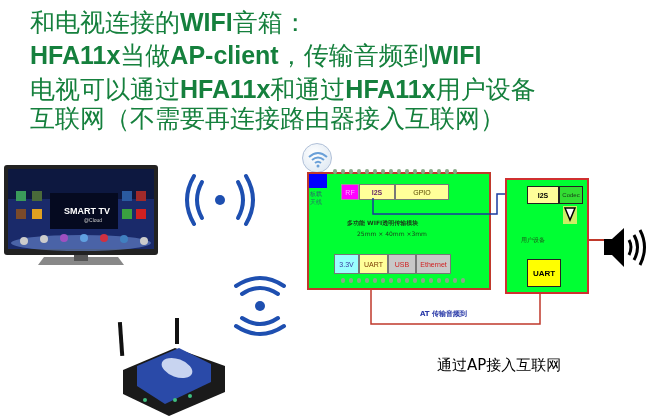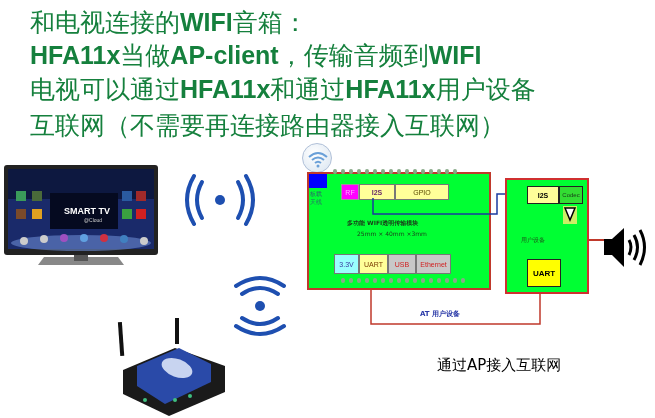--- a/index.html
+++ b/index.html
@@ -18,21 +18,21 @@
 
 <div class="title-line" style="top:10px;">
   <span>和电视连接的</span><b>WIFI</b><span>音箱：</span>
 </div>
 <div class="title-line" style="top:43px;">
   <b>HFA11x</b><span>当做</span><b>AP-client</b><span>，传输音频到</span><b>WIFI</b>
 </div>
 <div class="title-line" style="top:77px;">
   <span>电视可以通过</span><b>HFA11x</b><span>和通过</span><b>HFA11x</b><span>用户设备</span>
 </div>
-<div class="title-line" style="top:113px;">
+<div class="title-line" style="top:106px;">
   <span>互联网（不需要再连接路由器接入互联网）</span>
 </div>
 
 <div class="abs" style="left:4px; top:165px; width:149px; height:110px;">
   <svg width="154" height="110" viewBox="0 0 154 110">
     <rect x="0" y="0" width="154" height="90" rx="3" fill="#222"></rect>
     <rect x="4" y="4" width="146" height="80" fill="#1a2a6a"></rect>
     <rect x="4" y="4" width="146" height="30" fill="#0d1840"></rect>
     <rect x="46" y="28" width="68" height="36" fill="#050a20"></rect>
     <rect x="12" y="26" width="10" height="10" fill="#3a9a5a"></rect>
@@ -175,15 +175,15 @@
 <div class="abs" style="left:602px; top:225px;">
   <svg width="50" height="45" viewBox="0 0 50 45">
     <rect x="2" y="14" width="8" height="16" fill="#000"></rect>
     <polygon points="10,14 22,3 22,42 10,30" fill="#000"></polygon>
     <path d="M27 15 Q31 22 27 30" stroke="#000" stroke-width="3" fill="none"></path>
     <path d="M32 10 Q39 22 32 35" stroke="#000" stroke-width="3" fill="none"></path>
     <path d="M38 5 Q47 22 38 40" stroke="#000" stroke-width="3" fill="none"></path>
   </svg>
 </div>
 
-<div class="abs" style="left:420px; top:309px; font-size:7px; font-weight:bold; color:#2a3aa8; font-family:'DejaVu Sans',sans-serif;">AT 用户设备</div>
+<div class="abs" style="left:420px; top:309px; font-size:7px; font-weight:bold; color:#2a3aa8; font-family:'DejaVu Sans',sans-serif;">AT 传输音频到</div>
 
 <div class="abs" style="left:437px; top:356px; font-size:15px; color:#000; font-family:'DejaVu Sans',sans-serif;text-align:right;">通过AP接入互联网</div>
 
 </body></html>

